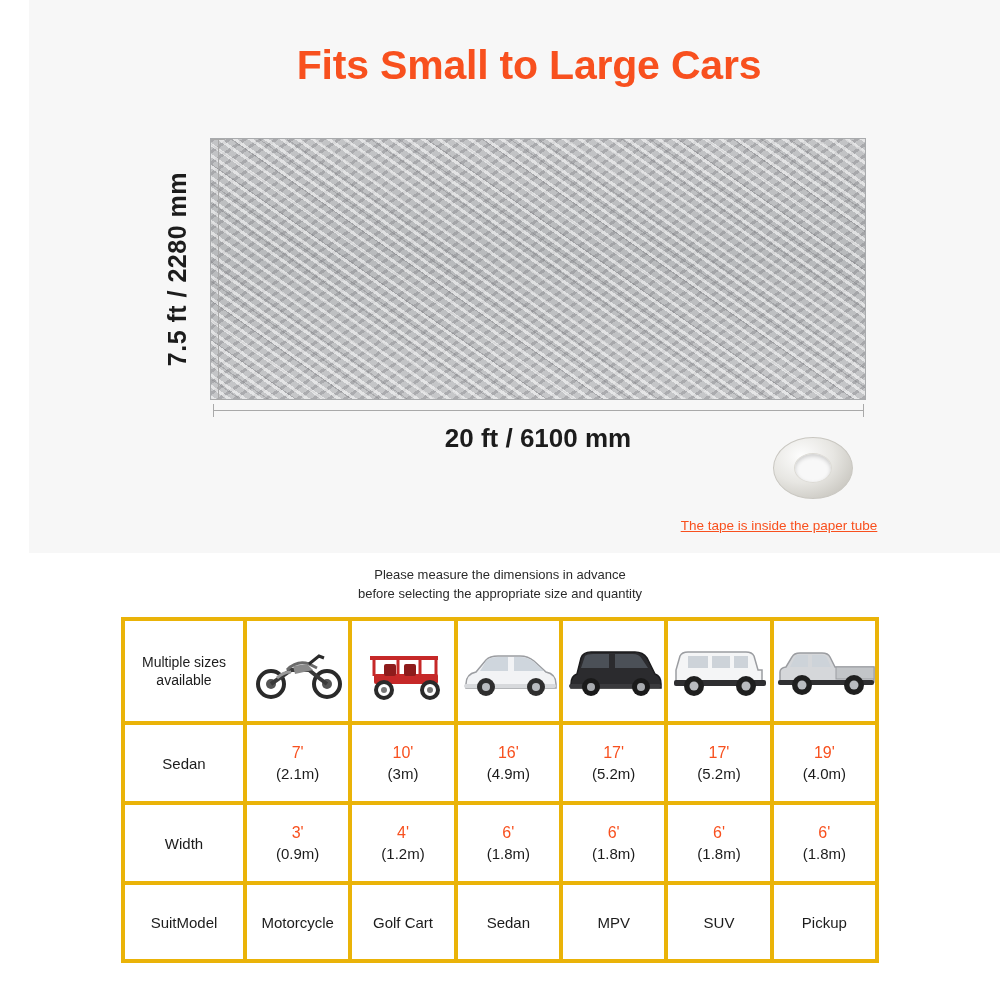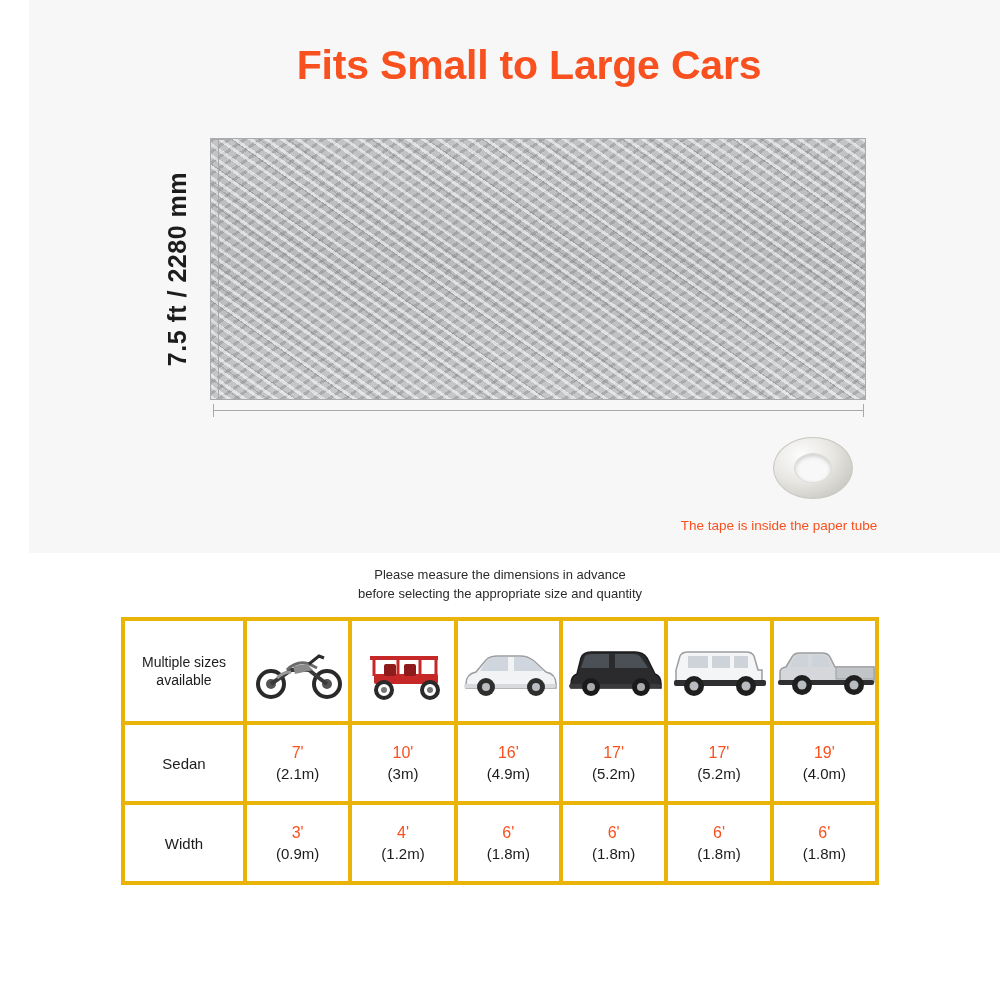--- a/index.html
+++ b/index.html
@@ -158,20 +158,21 @@
     box-sizing: border-box;
   }
   .tape-caption {
     position: absolute;
     left: 610px;
     top: 518px;
     width: 280px;
     text-align: center;
     font-size: 13.5px;
     color: #f8501e;
+    text-decoration: underline;
   }
 
   
   .instruction {
     position: absolute;
     left: 0;
     top: 566px;
     width: 1000px;
     text-align: center;
     font-size: 13px;
@@ -247,20 +248,21 @@
     <div class="v-dim-line"></div>
     <div class="v-dim-cap-top"></div>
     <div class="v-dim-cap-bot"></div>
     <div class="v-dim-label">
       <span>7.5 ft / 2280 mm</span>
     </div>
 
     <div class="h-dim-line"></div>
     <div class="h-dim-cap-l"></div>
     <div class="h-dim-cap-r"></div>
+    <div class="h-dim-label">20 ft / 6100 mm</div>
 
     <div class="tape-roll">
       <div class="tape-outer"></div>
       <div class="tape-inner"></div>
     </div>
     <div class="tape-caption">The tape is inside the paper tube</div>
   </div>
 
   <div class="instruction">
     <div>Please measure the dimensions in advance</div>
@@ -411,17 +413,27 @@
           <td>
             <div class="meas-main">6'</div>
             <div class="meas-sub">(1.8m)</div>
           </td>
           <td>
             <div class="meas-main">6'</div>
             <div class="meas-sub">(1.8m)</div>
           </td>
         </tr>
 
+        <tr class="row-model">
+          <td class="label-col">SuitModel</td>
+
+          <td class="model-name">Motorcycle</td>
+          <td class="model-name">Golf Cart</td>
+          <td class="model-name">Sedan</td>
+          <td class="model-name">MPV</td>
+          <td class="model-name">SUV</td>
+          <td class="model-name">Pickup</td>
+        </tr>
       </tbody>
     </table>
   </div>
 
 </div>
 
 </body></html>

